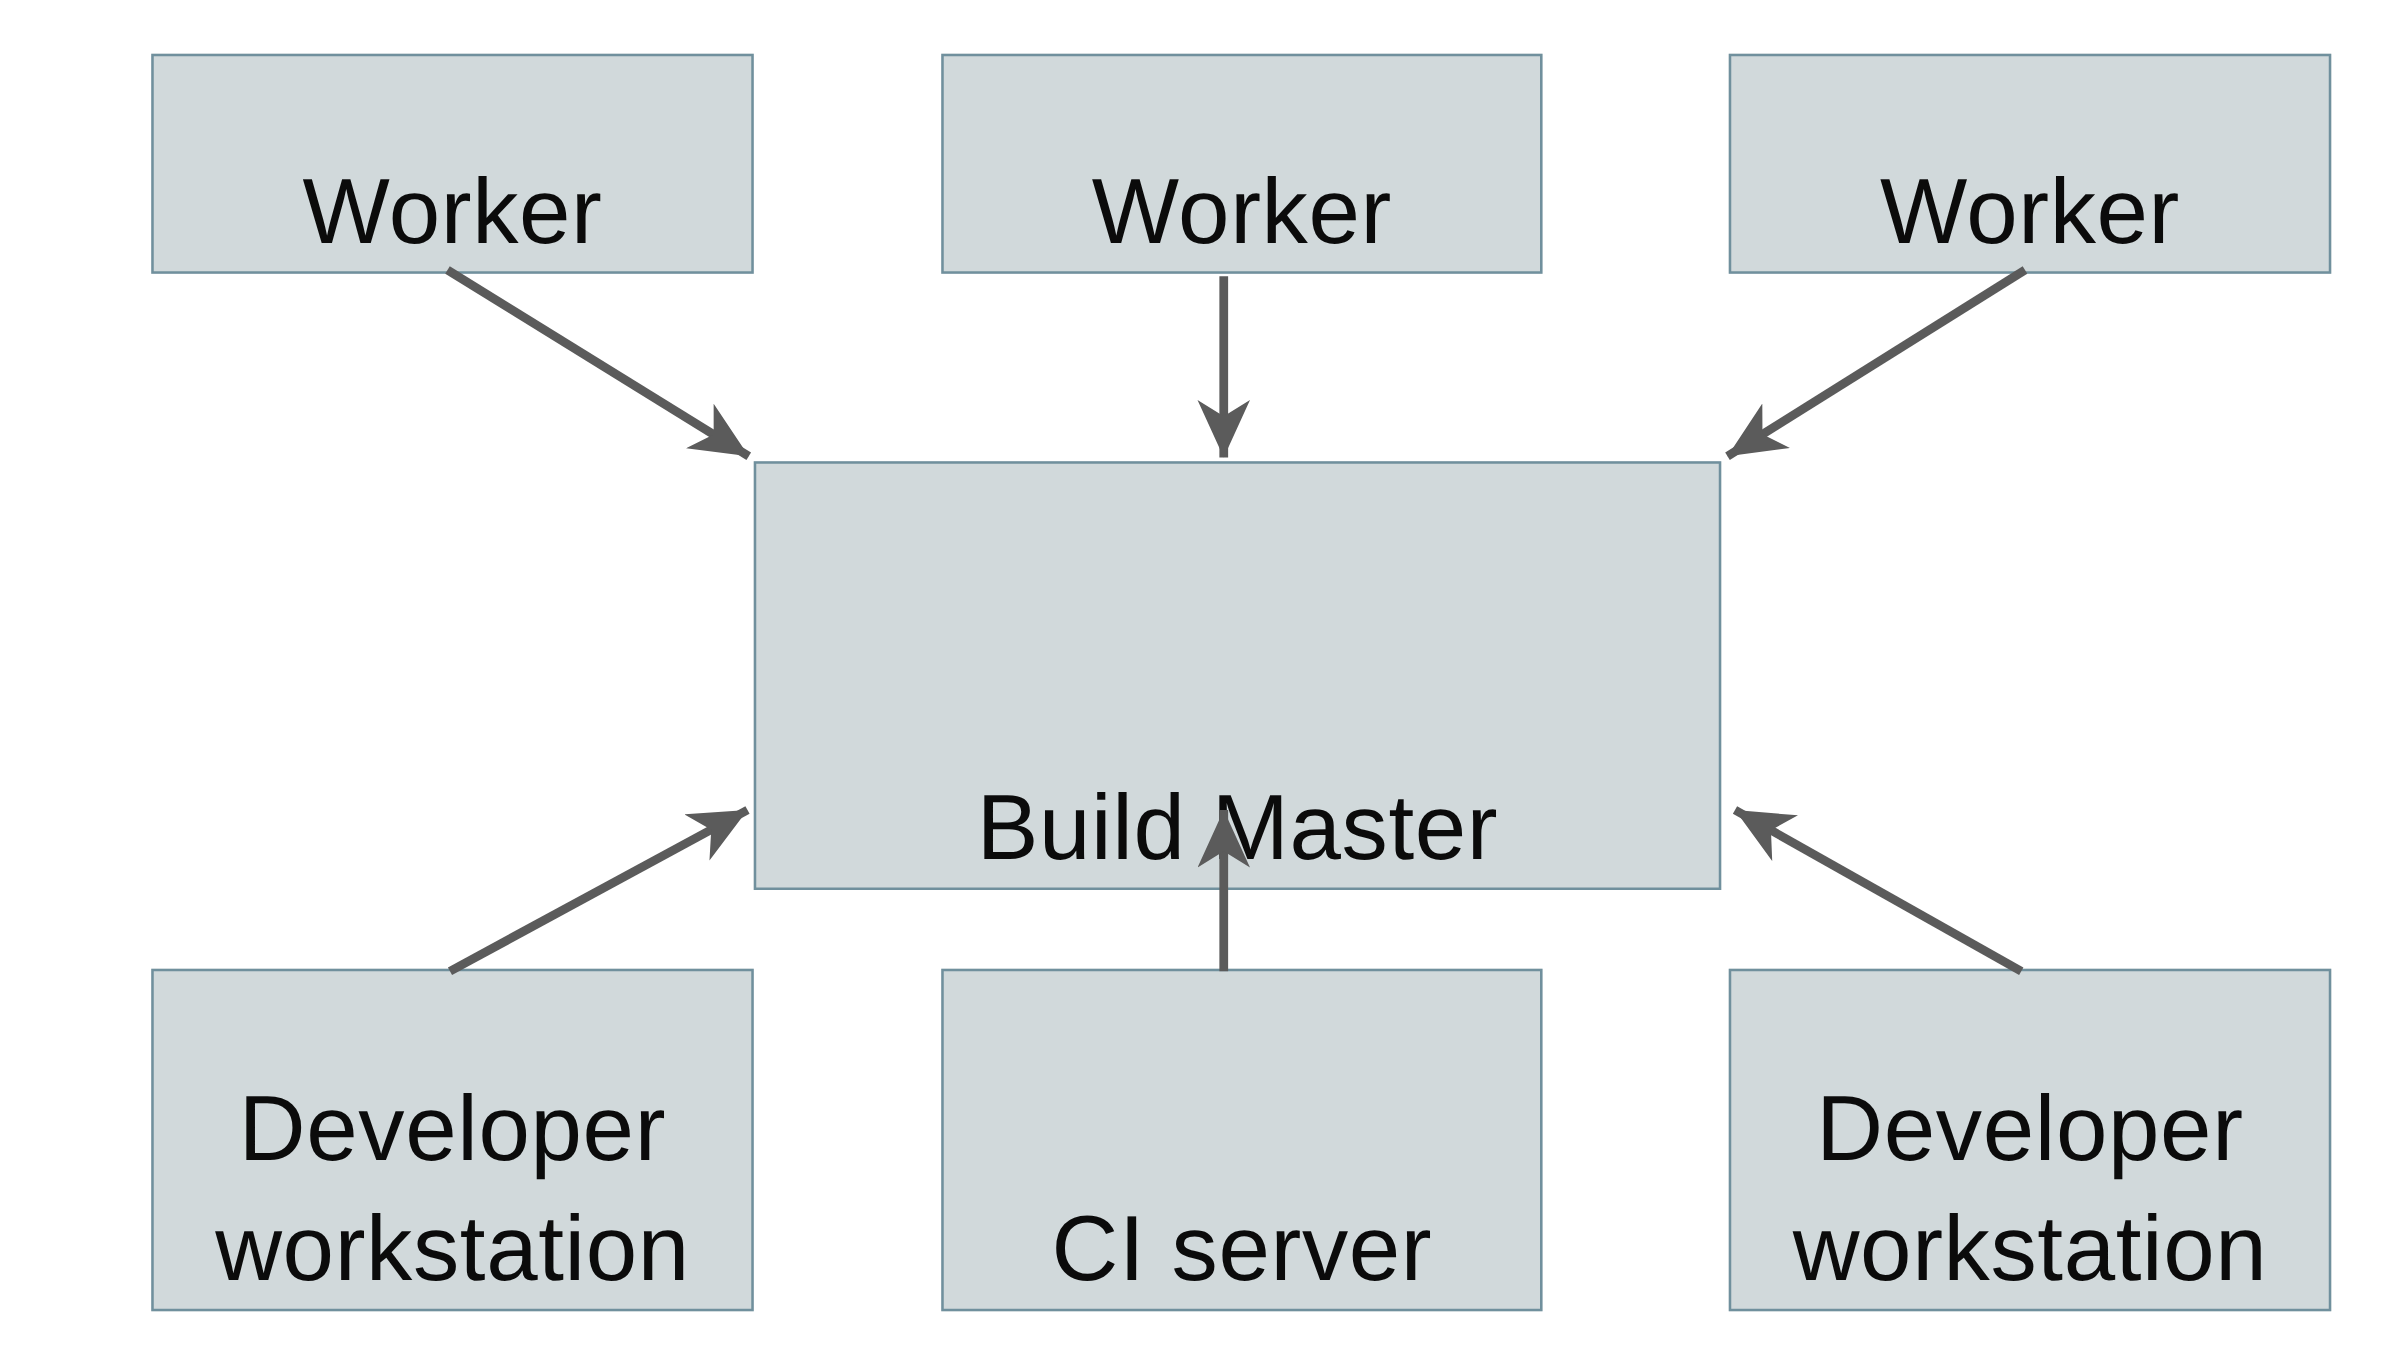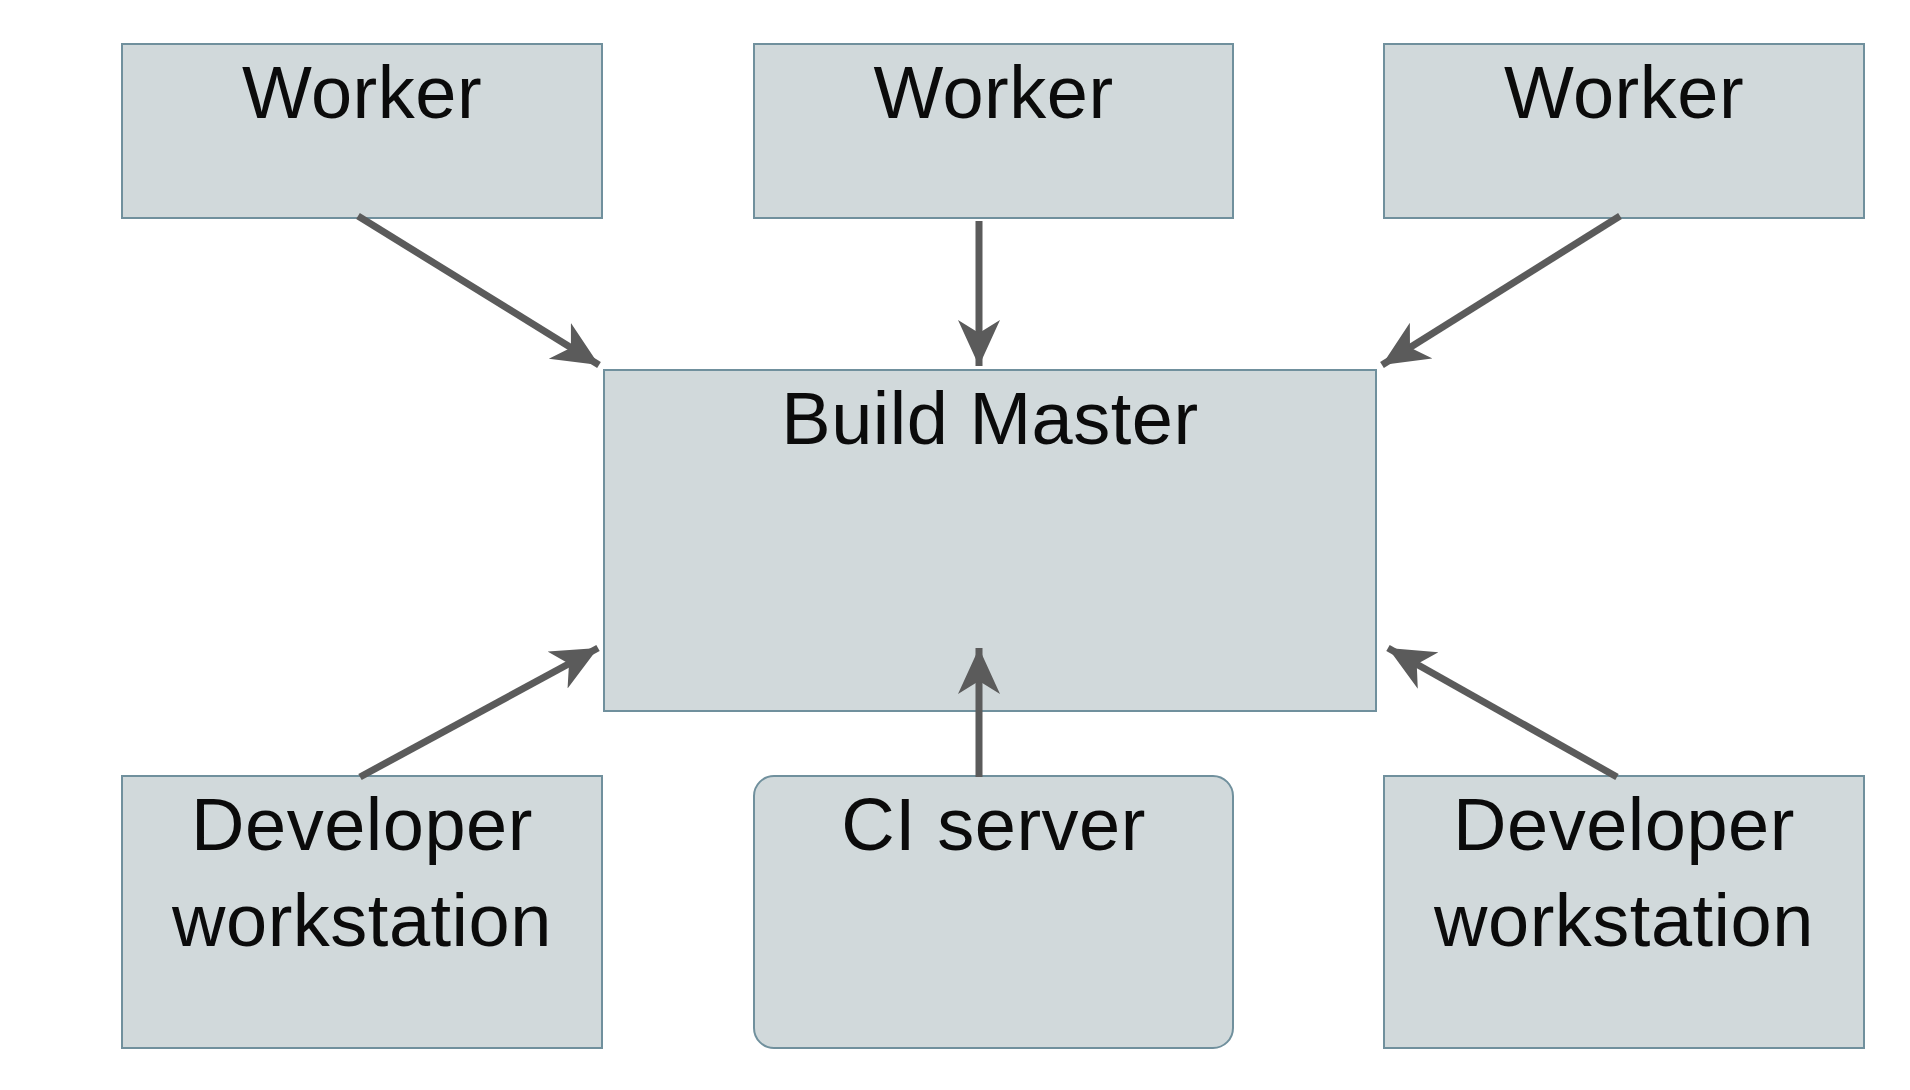--- a/index.html
+++ b/index.html
@@ -28,39 +28,39 @@
     stroke: var(--arrow, #5b5b5b);
     stroke-width: 7;
     fill: none;
   }
   .node {
     position: absolute;
     box-sizing: border-box;
     background: var(--box-fill, #d1d9db);
     border: 2.5px solid var(--box-border, #70909d);
     display: flex;
-    align-items: flex-start;
+    align-items: flex-end;
     justify-content: center;
     text-align: center;
     color: var(--text, #0b0b0b);
     font-size: 74px;
     line-height: 1.3;
     letter-spacing: 0.5px;
     z-index: 1;
     padding: 0 18px;
   }
   
   .n-worker-1 { left: 121px; top: 43px;  width: 482px; height: 176px; }
   .n-worker-2 { left: 753px; top: 43px;  width: 481px; height: 176px; }
   .n-worker-3 { left: 1383px; top: 43px; width: 482px; height: 176px; }
   
   .n-build-master { left: 603px; top: 369px; width: 774px; height: 343px; }
   
   .n-dev-1 { left: 121px; top: 775px;  width: 482px; height: 274px; }
-  .n-ci    { left: 753px; top: 775px;  width: 481px; height: 274px; border-radius: 21px; }
+  .n-ci    { left: 753px; top: 775px;  width: 481px; height: 274px; }
   .n-dev-2 { left: 1383px; top: 775px; width: 482px; height: 274px; }
 </style>
 </head>
 <body>
 
 <div class="canvas">
 
   <svg class="arrows" viewBox="0 0 1910 1090" xmlns="http://www.w3.org/2000/svg">
     <defs>
       <marker id="arrowhead" markerUnits="userSpaceOnUse" markerWidth="50" markerHeight="44" refX="46" refY="21" orient="auto">

